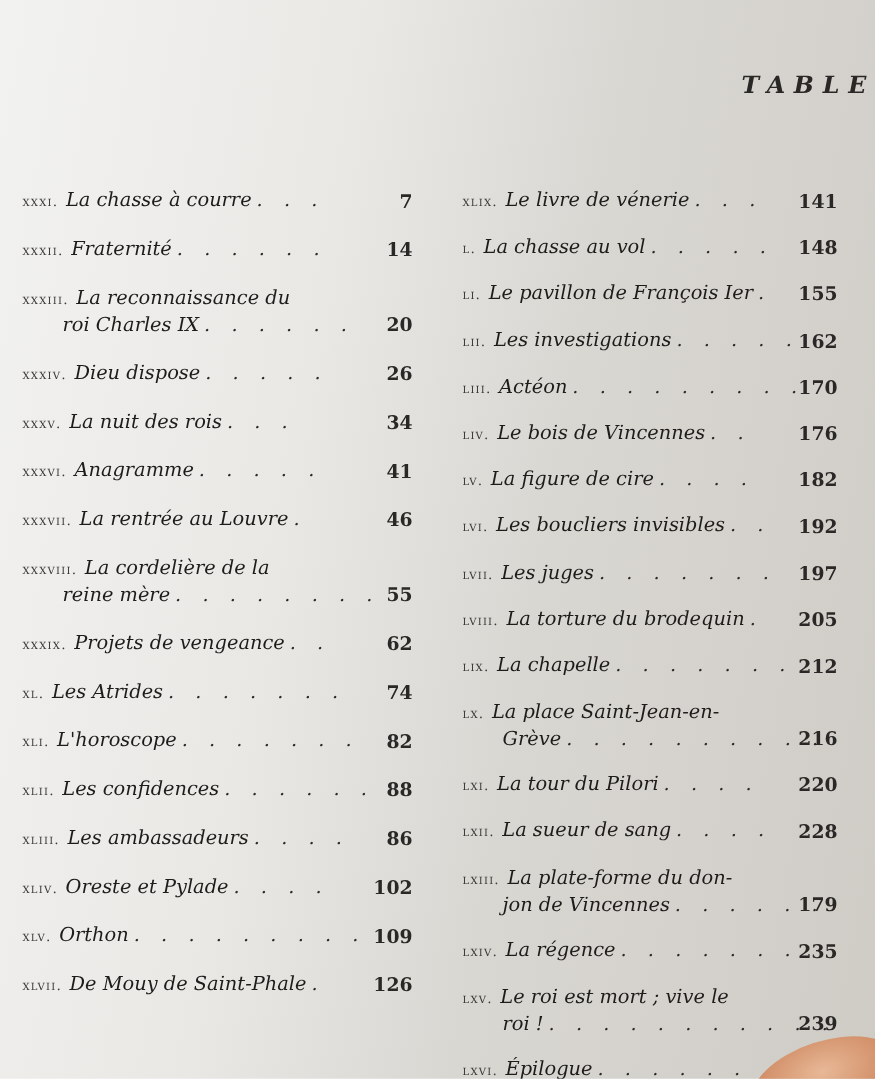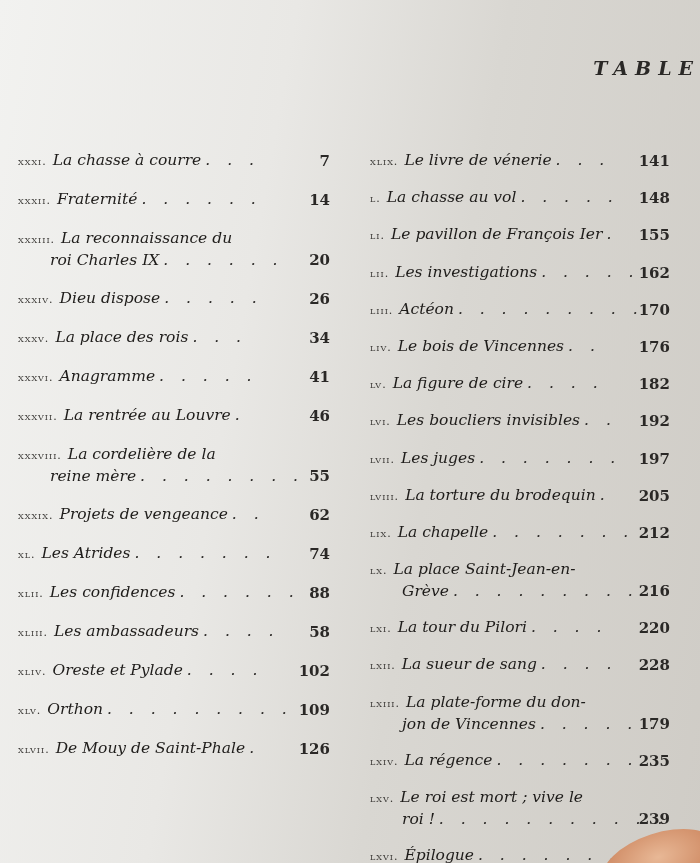--- a/index.html
+++ b/index.html
@@ -43,28 +43,29 @@
 </head>
 <body>
 
 <div class="page-title">TABLE</div>
 
 <div class="col left" id="leftcol">
     <div class="entry"><span class="num">XXXI.</span><span class="title">La chasse à courre</span><span class="dots">. . .</span><span class="page">7</span></div>
     <div class="entry"><span class="num">XXXII.</span><span class="title">Fraternité</span><span class="dots">. . . . . .</span><span class="page">14</span></div>
     <div class="entry"><span class="num">XXXIII.</span><span class="title">La reconnaissance du</span><span class="cont"><span>roi Charles IX</span><span class="dots">. . . . . .</span></span><span class="page">20</span></div>
     <div class="entry"><span class="num">XXXIV.</span><span class="title">Dieu dispose</span><span class="dots">. . . . .</span><span class="page">26</span></div>
-    <div class="entry"><span class="num">XXXV.</span><span class="title">La place des rois</span><span class="dots">. . .</span><span class="page">34</span></div>
+    <div class="entry"><span class="num">XXXV.</span><span class="title">La nuit des rois</span><span class="dots">. . .</span><span class="page">34</span></div>
     <div class="entry"><span class="num">XXXVI.</span><span class="title">Anagramme</span><span class="dots">. . . . .</span><span class="page">41</span></div>
     <div class="entry"><span class="num">XXXVII.</span><span class="title">La rentrée au Louvre</span><span class="dots">.</span><span class="page">46</span></div>
     <div class="entry"><span class="num">XXXVIII.</span><span class="title">La cordelière de la</span><span class="cont"><span>reine mère</span><span class="dots">. . . . . . . .</span></span><span class="page">55</span></div>
     <div class="entry"><span class="num">XXXIX.</span><span class="title">Projets de vengeance</span><span class="dots">. .</span><span class="page">62</span></div>
     <div class="entry"><span class="num">XL.</span><span class="title">Les Atrides</span><span class="dots">. . . . . . .</span><span class="page">74</span></div>
+    <div class="entry"><span class="num">XLI.</span><span class="title">L'horoscope</span><span class="dots">. . . . . . .</span><span class="page">82</span></div>
     <div class="entry"><span class="num">XLII.</span><span class="title">Les confidences</span><span class="dots">. . . . . .</span><span class="page">88</span></div>
-    <div class="entry"><span class="num">XLIII.</span><span class="title">Les ambassadeurs</span><span class="dots">. . . .</span><span class="page">58</span></div>
+    <div class="entry"><span class="num">XLIII.</span><span class="title">Les ambassadeurs</span><span class="dots">. . . .</span><span class="page">86</span></div>
     <div class="entry"><span class="num">XLIV.</span><span class="title">Oreste et Pylade</span><span class="dots">. . . .</span><span class="page">102</span></div>
     <div class="entry"><span class="num">XLV.</span><span class="title">Orthon</span><span class="dots">. . . . . . . . .</span><span class="page">109</span></div>
     <div class="entry"><span class="num">XLVII.</span><span class="title">De Mouy de Saint-Phale</span><span class="dots">.</span><span class="page">126</span></div>
   </div>
 <div class="col right" id="rightcol">
     <div class="entry"><span class="num">XLIX.</span><span class="title">Le livre de vénerie</span><span class="dots">. . .</span><span class="page">141</span></div>
     <div class="entry"><span class="num">L.</span><span class="title">La chasse au vol</span><span class="dots">. . . . .</span><span class="page">148</span></div>
     <div class="entry"><span class="num">LI.</span><span class="title">Le pavillon de François Ier</span><span class="dots">.</span><span class="page">155</span></div>
     <div class="entry"><span class="num">LII.</span><span class="title">Les investigations</span><span class="dots">. . . . .</span><span class="page">162</span></div>
     <div class="entry"><span class="num">LIII.</span><span class="title">Actéon</span><span class="dots">. . . . . . . . .</span><span class="page">170</span></div>

